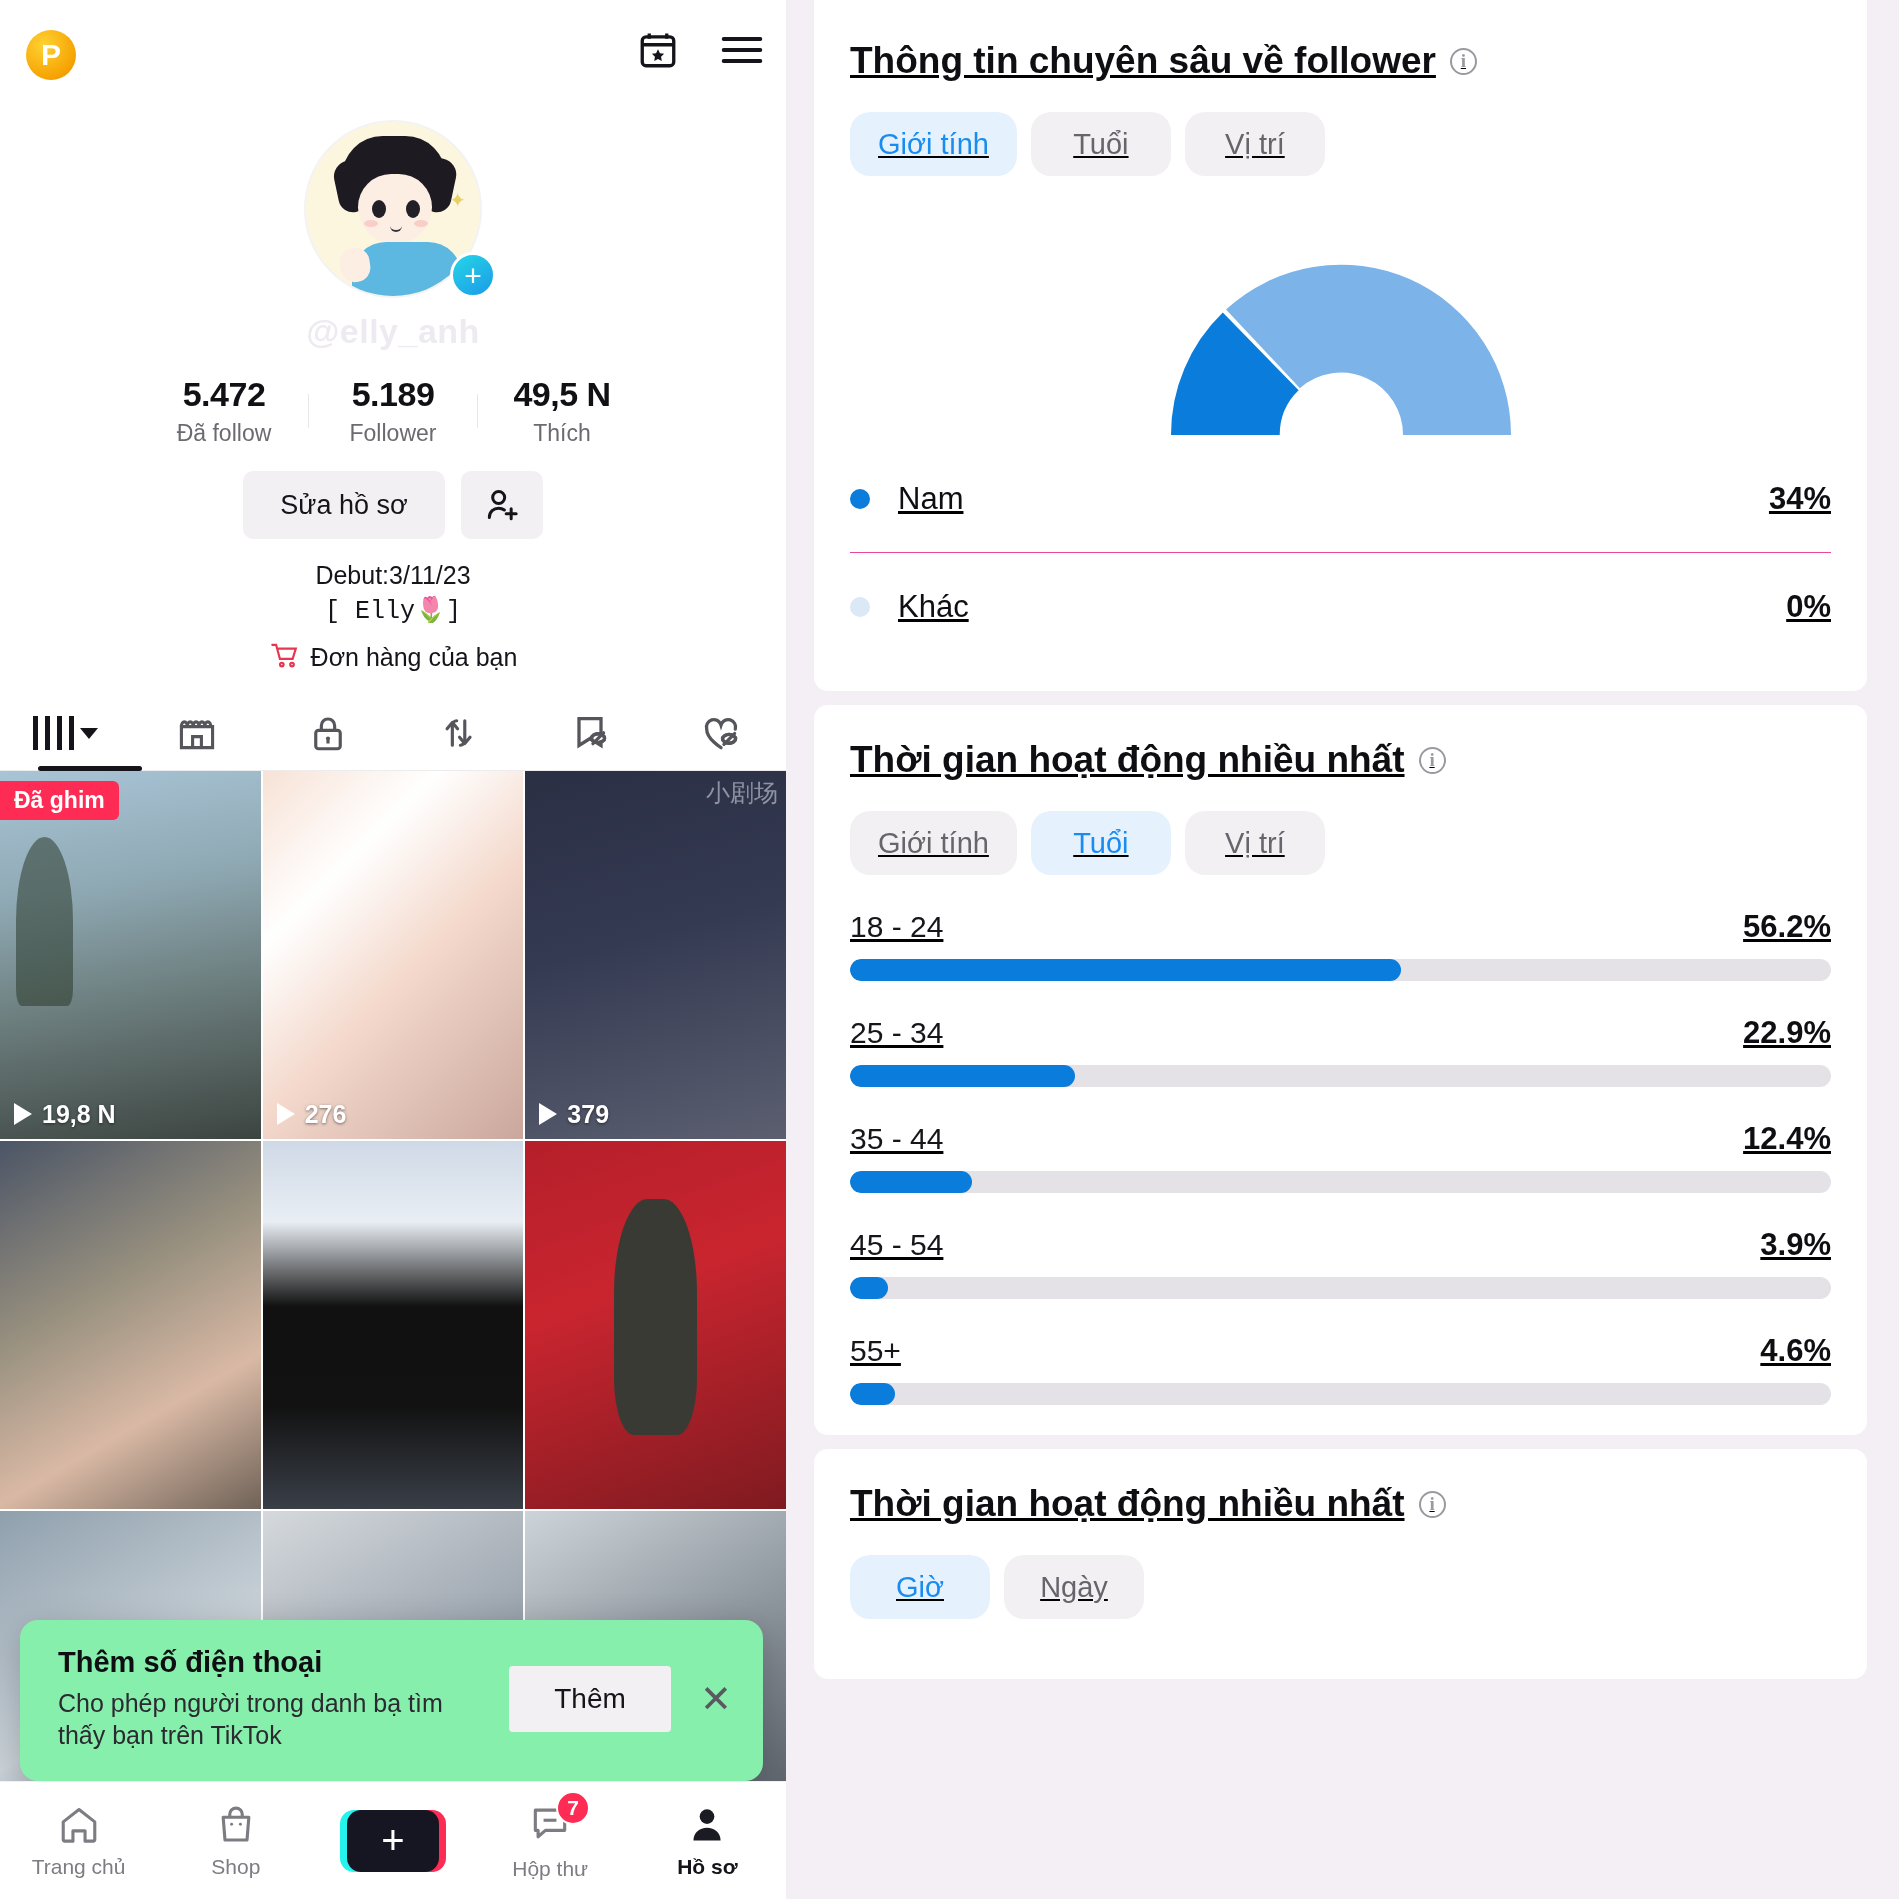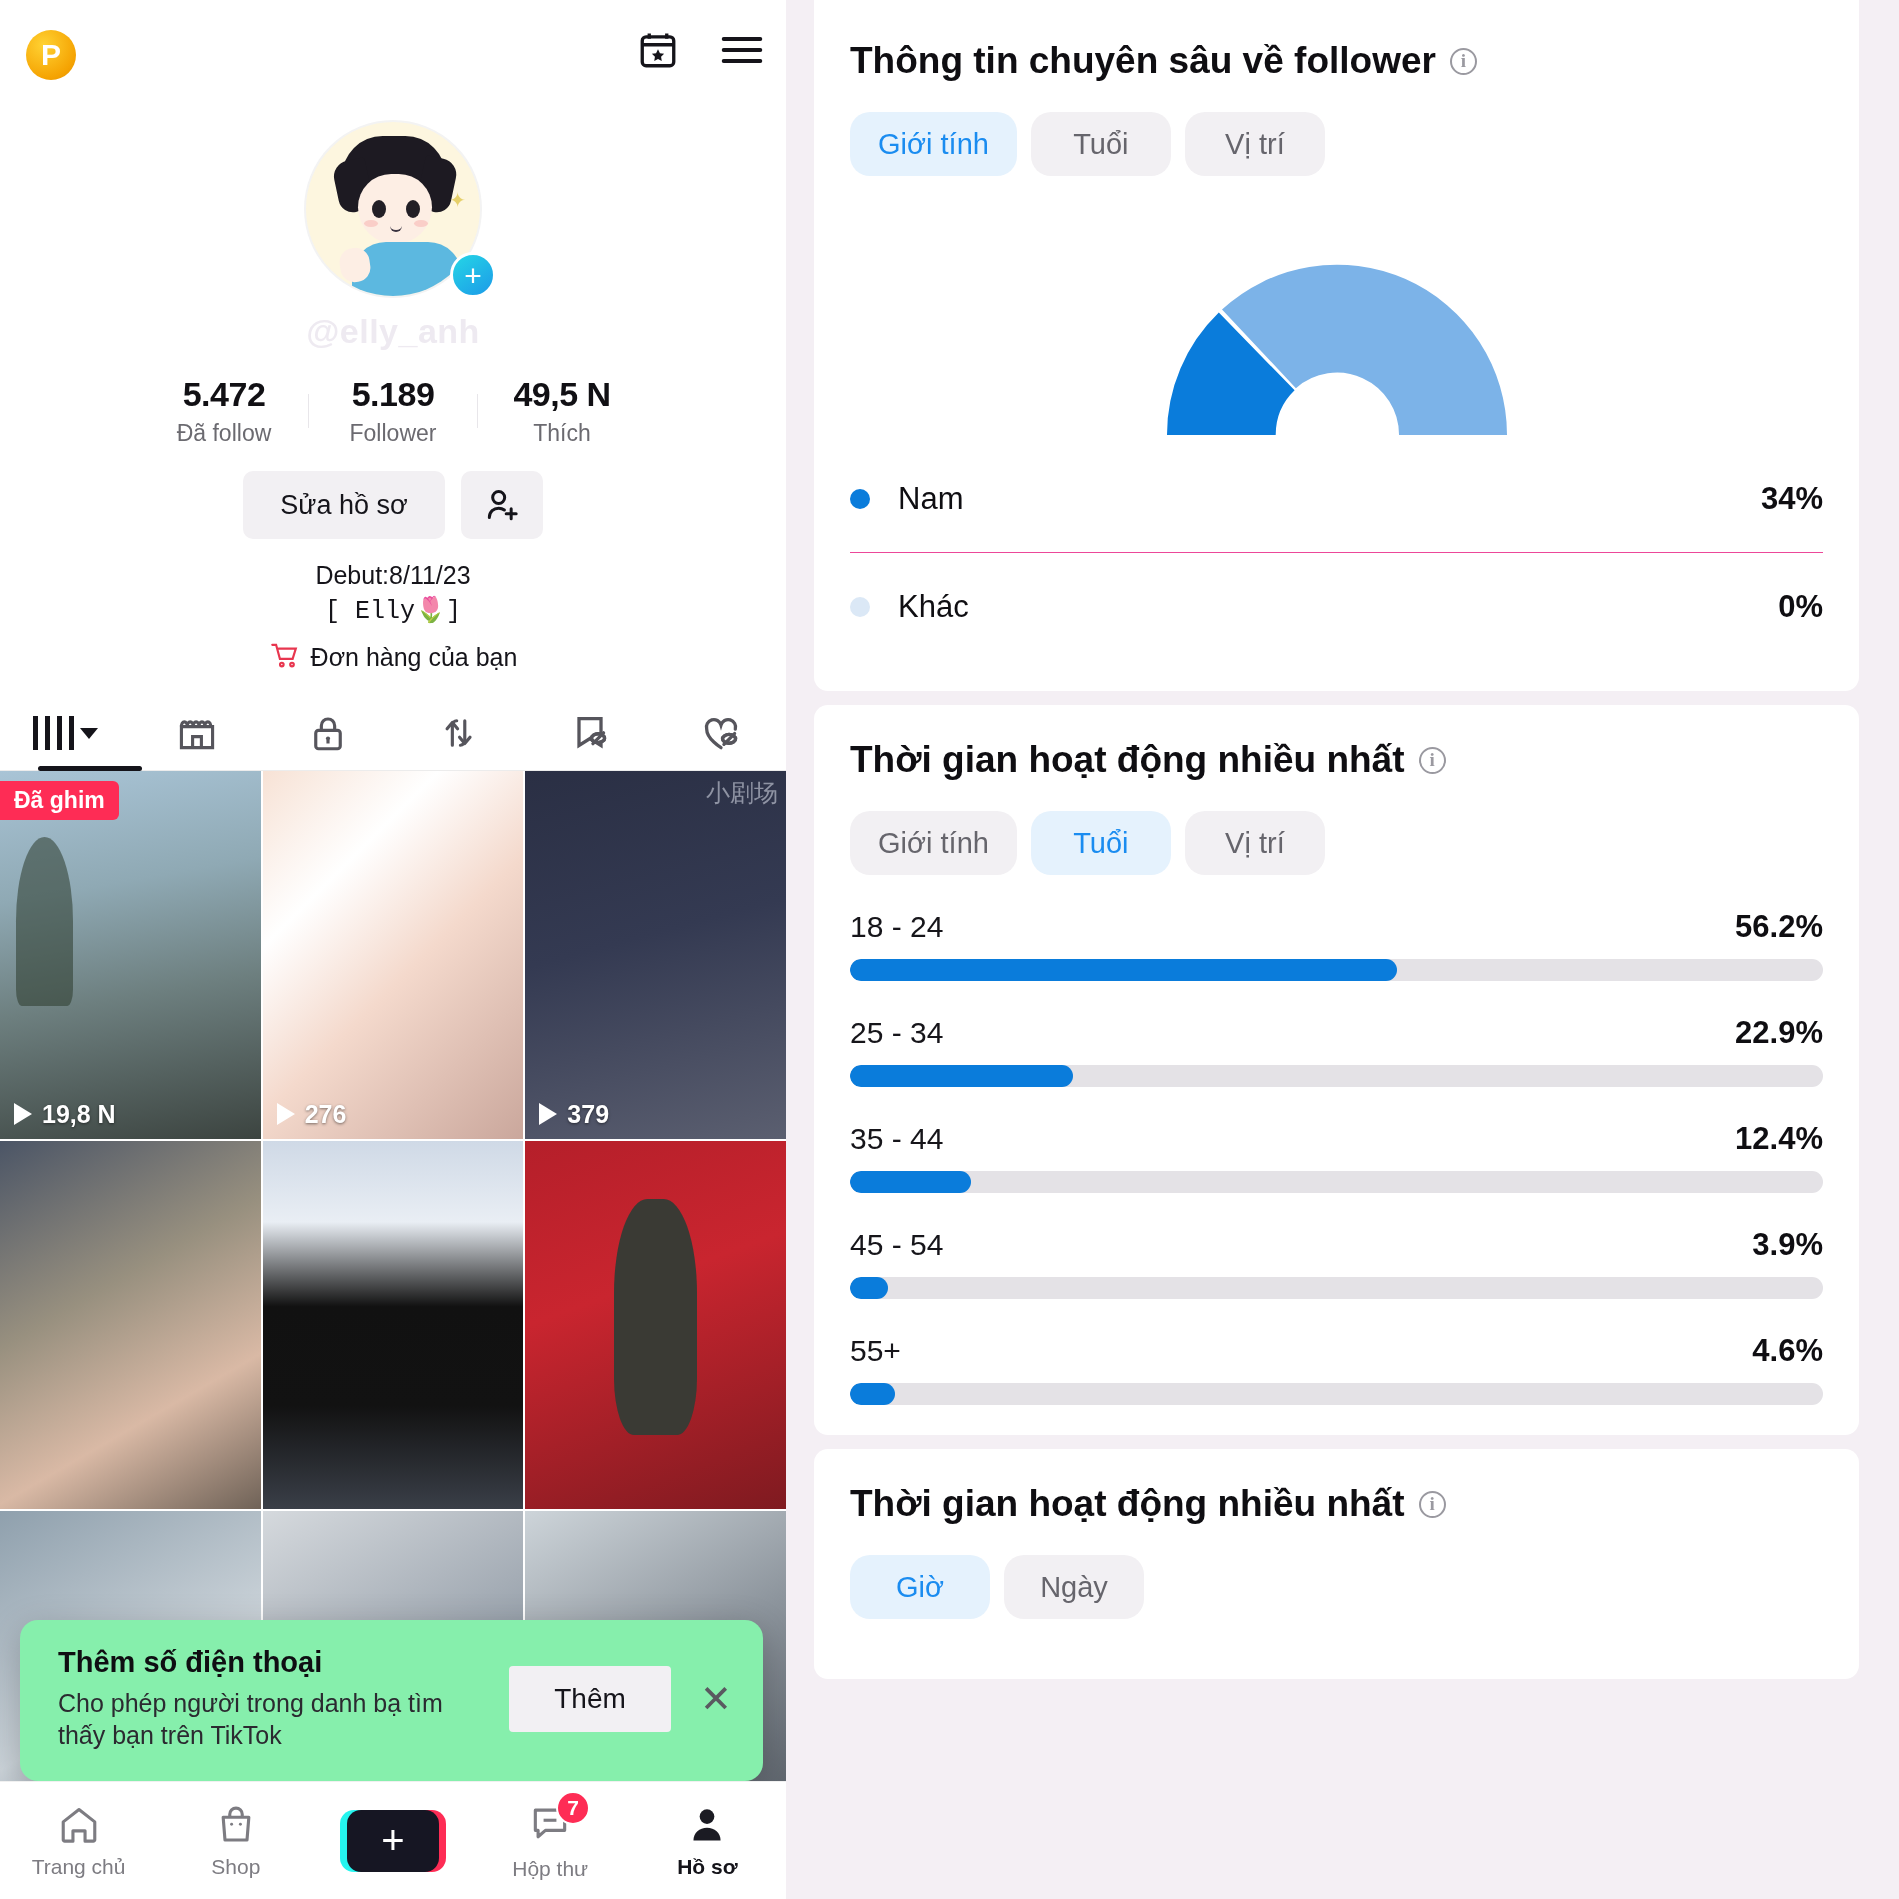--- a/index.html
+++ b/index.html
@@ -151,21 +151,21 @@
   .badge {
     position: absolute; top: -10px; right: -18px; min-width: 34px; height: 34px;
     background: #fe2c55; color: #fff; border-radius: 17px; font-size: 21px; font-weight: 700;
     display: flex; align-items: center; justify-content: center; padding: 0 8px;
     border: 2px solid #fff;
   }
 
   
   .right {
     width: 1113px; height: 1899px; background: #f4eff4; overflow: hidden;
-    flex: 0 0 1113px; padding: 0 12px 0 0; position: relative;
+    flex: 0 0 1113px; padding: 0 4px 0 0; position: relative; text-decoration: underline;
   }
   .card { background: #ffffff; border-radius: 14px; margin: 0 28px 14px 28px; padding: 34px 36px 30px 36px; }
   .card:first-child { margin-top: 0; border-radius: 0 0 14px 14px; padding-top: 40px; }
   .card-title { font-size: 37px; font-weight: 700; color: #0f0e12; display: flex; align-items: center; gap: 14px; }
   .info-i {
     width: 27px; height: 27px; border-radius: 50%; border: 2px solid #9a99a0;
     color: #9a99a0; font-size: 19px; font-weight: 700; display: inline-flex;
     align-items: center; justify-content: center; font-family: "Liberation Serif", serif;
   }
   .segrow { display: flex; gap: 14px; margin-top: 30px; }
@@ -263,21 +263,21 @@
       <div class="btn sq">
         <svg width="40" height="40" viewBox="0 0 24 24" fill="none" stroke="#15141a" stroke-width="1.8" stroke-linecap="round">
           <circle cx="10" cy="7.5" r="3.6"></circle>
           <path d="M4.4 19.5c0-3.4 2.6-5.6 5.6-5.6 1.3 0 2.5.4 3.4 1.1"></path>
           <path d="M17.5 14.3v6M14.5 17.3h6"></path>
         </svg>
       </div>
     </div>
 
     <div class="bio">
-      <div class="l1">Debut:8/11/23</div>
+      <div class="l1">Debut:3/11/23</div>
       <div class="l2">[ Elly🌷]</div>
     </div>
     <div class="orders">
       <span>
         <svg width="32" height="28" viewBox="0 0 24 22" fill="none" stroke="#e8364f" stroke-width="1.7" stroke-linecap="round">
           <path d="M2 3h3l3 11h10l2.5-8H7"></path>
           <circle cx="9.5" cy="18.5" r="1.4"></circle>
             <circle cx="17.5" cy="18.5" r="1.4"></circle>
         </svg>
       </span>

